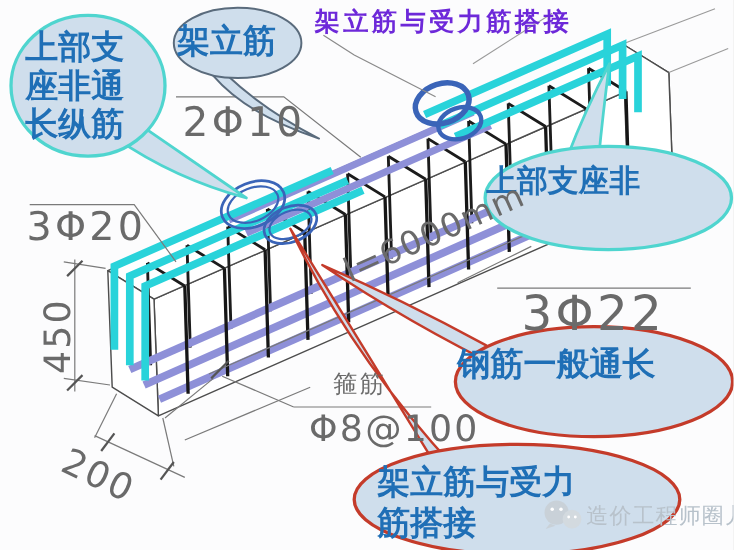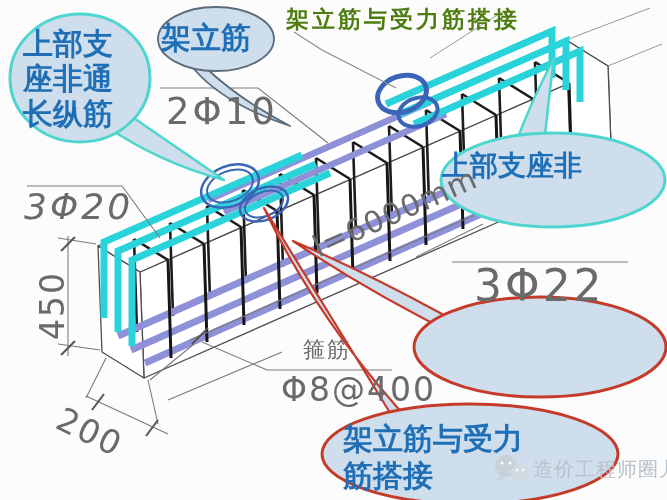--- a/index.html
+++ b/index.html
@@ -8,21 +8,21 @@
     background:#fcfcfd;font-family:"Liberation Sans",sans-serif;
     -webkit-user-select:none;user-select:none;
   }
   #drawing{position:absolute;left:0;top:0;}
   .lbl{position:absolute;white-space:nowrap;line-height:1.05;}
   .dim{color:#6a6a6a;font-family:"DejaVu Sans",sans-serif;font-weight:400;}
   .callout-text{
     color:#1f6fb6;font-family:"Liberation Serif","DejaVu Serif",serif;
     font-weight:700;
   }
-  .red-note{color:#4d7c0f;font-family:"Liberation Serif","DejaVu Serif",serif;font-weight:700;}
+  .red-note{color:#6d28d9;font-family:"Liberation Serif","DejaVu Serif",serif;font-weight:700;}
   .wm{color:#b8c2cb;letter-spacing:1px;}
 </style>
 </head>
 <body>
 
 <div id="stage">
 
   <svg id="drawing" width="667" height="500" viewBox="0 0 667 500">
 
     <g fill="#ffffff" stroke="#4d4d4d" stroke-width="1.3" stroke-linejoin="round">
@@ -151,35 +151,36 @@
 
   <div class="lbl callout-text" style="left:161px;top:22px;width:110px;font-size:30px;">架立筋</div>
 
   <div class="lbl red-note" style="left:286px;top:8px;font-size:23px;letter-spacing:3px;">架立筋与受力筋搭接</div>
 
   <div class="lbl callout-text" style="left:442px;top:147px;width:222px;font-size:28px;line-height:38px;">
     <div>上部支座非</div>
   </div>
 
   <div class="lbl callout-text" style="left:416px;top:313px;width:248px;font-size:30px;line-height:37px;">
+    <div>钢筋一般通长</div>
   </div>
 
   <div class="lbl callout-text" style="left:343px;top:420px;width:260px;font-size:30px;line-height:37px;text-align:left;">
     <div>架立筋与受力</div>
     <div>筋搭接</div>
   </div>
 
   <div class="lbl dim" style="left:166px;top:93px;font-size:37px;letter-spacing:3px;">2Φ10</div>
 
-  <div class="lbl dim" style="left:24px;top:188px;font-size:36px;letter-spacing:3px;font-style:italic;">3Φ20</div>
+  <div class="lbl dim" style="left:24px;top:188px;font-size:36px;letter-spacing:3px;">3Φ20</div>
 
   <div class="lbl dim" style="left:474px;top:263px;font-size:44px;letter-spacing:3px;">3Φ22</div>
 
   <div class="lbl dim" style="left:303px;top:338px;font-size:22px;letter-spacing:2px;">箍筋</div>
-  <div class="lbl dim" style="left:281px;top:373px;font-size:33px;letter-spacing:2px;">Φ8@400</div>
+  <div class="lbl dim" style="left:281px;top:373px;font-size:33px;letter-spacing:2px;">Φ8@100</div>
 
   <div class="lbl dim" style="left:36px;top:340px;font-size:33px;letter-spacing:2px;transform:rotate(-90deg);transform-origin:0 0;">450</div>
 
   <div class="lbl dim" style="left:66px;top:402px;font-size:33px;letter-spacing:2px;transform:rotate(26deg);transform-origin:0 0;">200</div>
 
   <div class="lbl dim" style="left:308px;top:234px;font-size:30px;letter-spacing:1px;transform:rotate(-24deg);transform-origin:0 0;">l=6000mm</div>
 
   <div class="lbl wm" style="left:533px;top:459px;font-size:20px;">造价工程师圈儿</div>
 
 </div>

